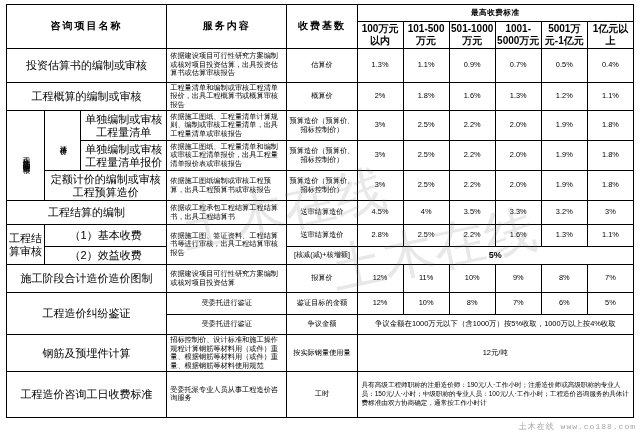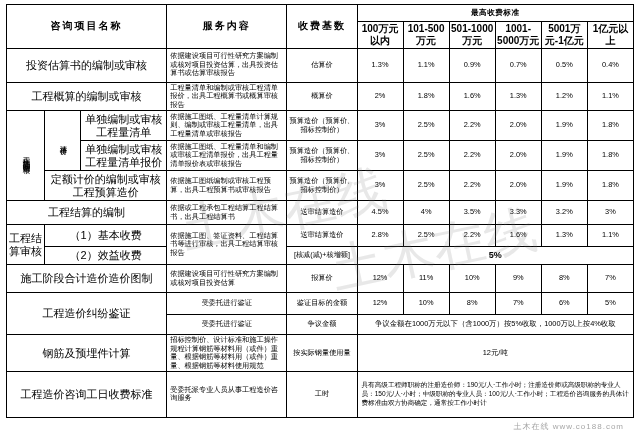--- a/index.html
+++ b/index.html
@@ -74,24 +74,25 @@
     font-size:52px;
     color:rgba(120,120,120,0.17);
     font-family:"Liberation Serif", serif;
     transform:rotate(-12deg);
     white-space:nowrap;
   }
   .wm1{left:180px;top:175px;}
   .wm2{left:330px;top:215px;}
   .wm-small{
     position:absolute;
-    right:16px;bottom:2px;
+    right:4px;bottom:2px;
     font-size:8px;
     color:rgba(90,90,90,0.55);
     letter-spacing:1px;
+    font-family:Liberation Mono, monospace;
   }
   .note{font-size:6.6px;text-align:left;padding:2px 4px;line-height:1.35;}
   .note-c{font-size:7.4px;}
   .big5{font-size:9px;font-weight:bold;}
 </style>
 </head>
 <body>
 
 <div class="sheet">
 <table>

